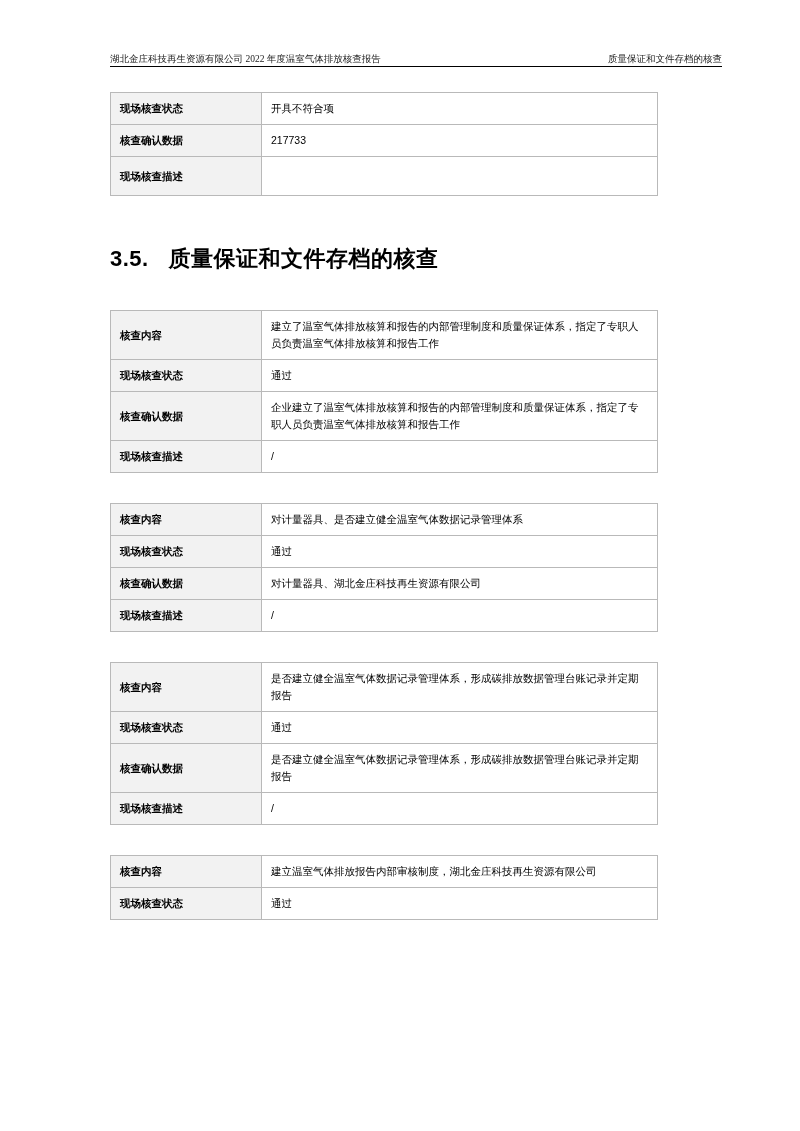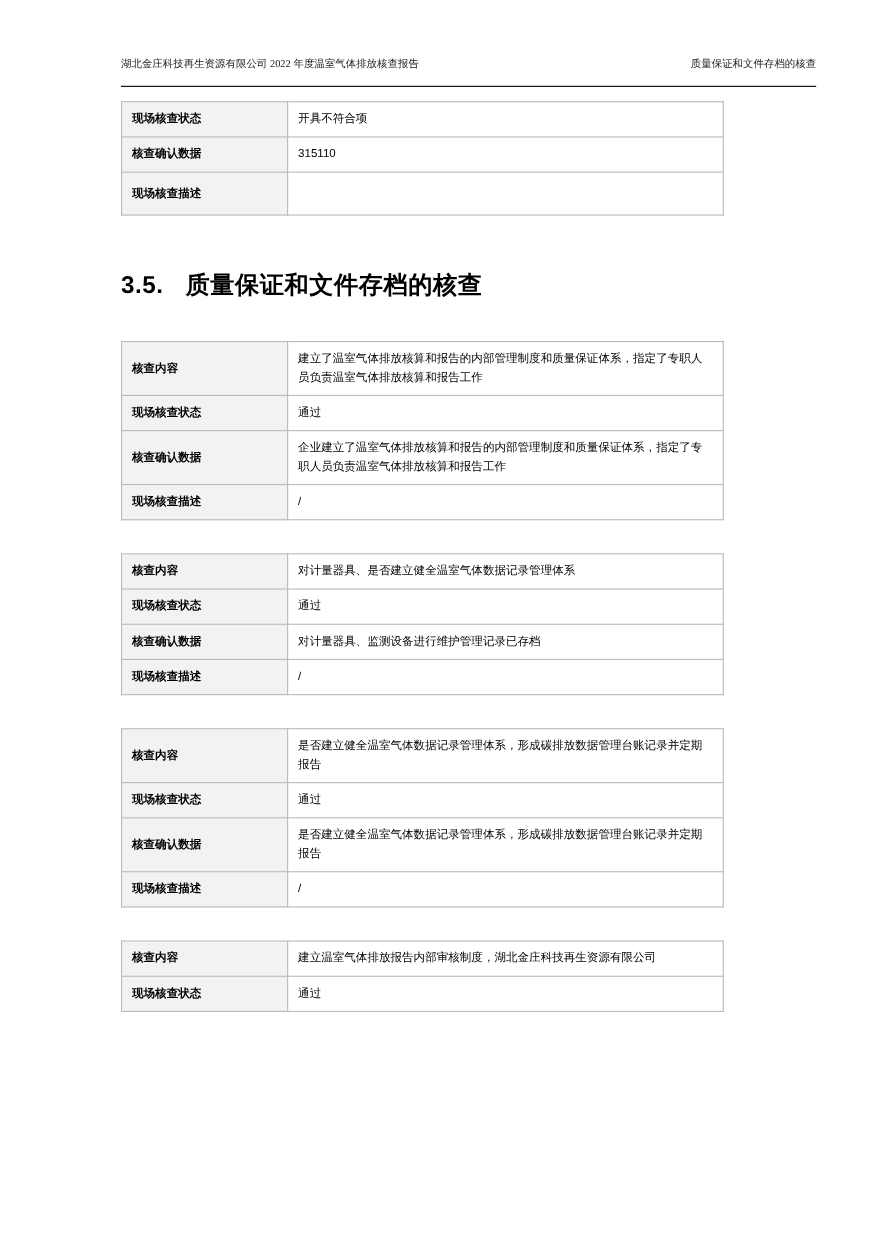--- a/index.html
+++ b/index.html
@@ -15,28 +15,28 @@
     position: relative;
     box-sizing: border-box;
     font-family: "Liberation Serif", "DejaVu Serif", serif;
     color: #000000;
     overflow: hidden;
   }
   .header {
     position: absolute;
     top: 52px;
     left: 110px;
-    right: 58px;
+    right: 78px;
     display: flex;
     justify-content: space-between;
     align-items: flex-end;
     font-size: 9.5px;
     line-height: 14px;
     color: #1a1a1a;
-    padding-bottom: 12px;
+    padding-bottom: 0;
     border-bottom: 1px solid #000000;
   }
   .header-left { white-space: nowrap; }
   .header-right { white-space: nowrap; }
 
   .content {
     position: absolute;
     top: 92px;
     left: 110px;
     width: 620px;
@@ -106,21 +106,21 @@
   <div class="content">
 
     <table class="doc-table">
       <tbody>
         <tr>
           <td class="label">现场核查状态</td>
           <td class="value">开具不符合项</td>
         </tr>
         <tr>
           <td class="label">核查确认数据</td>
-          <td class="value">315110</td>
+          <td class="value">217733</td>
         </tr>
         <tr>
           <td class="label">现场核查描述</td>
           <td class="value empty"></td>
         </tr>
       </tbody>
     </table>
 
     <div class="gap-48"></div>
 
@@ -159,21 +159,21 @@
         <tr>
           <td class="label">核查内容</td>
           <td class="value">对计量器具、是否建立健全温室气体数据记录管理体系</td>
         </tr>
         <tr>
           <td class="label">现场核查状态</td>
           <td class="value">通过</td>
         </tr>
         <tr>
           <td class="label">核查确认数据</td>
-          <td class="value">对计量器具、监测设备进行维护管理记录已存档</td>
+          <td class="value">对计量器具、湖北金庄科技再生资源有限公司</td>
         </tr>
         <tr>
           <td class="label">现场核查描述</td>
           <td class="value">/</td>
         </tr>
       </tbody>
     </table>
 
     <div class="gap-30"></div>
 

